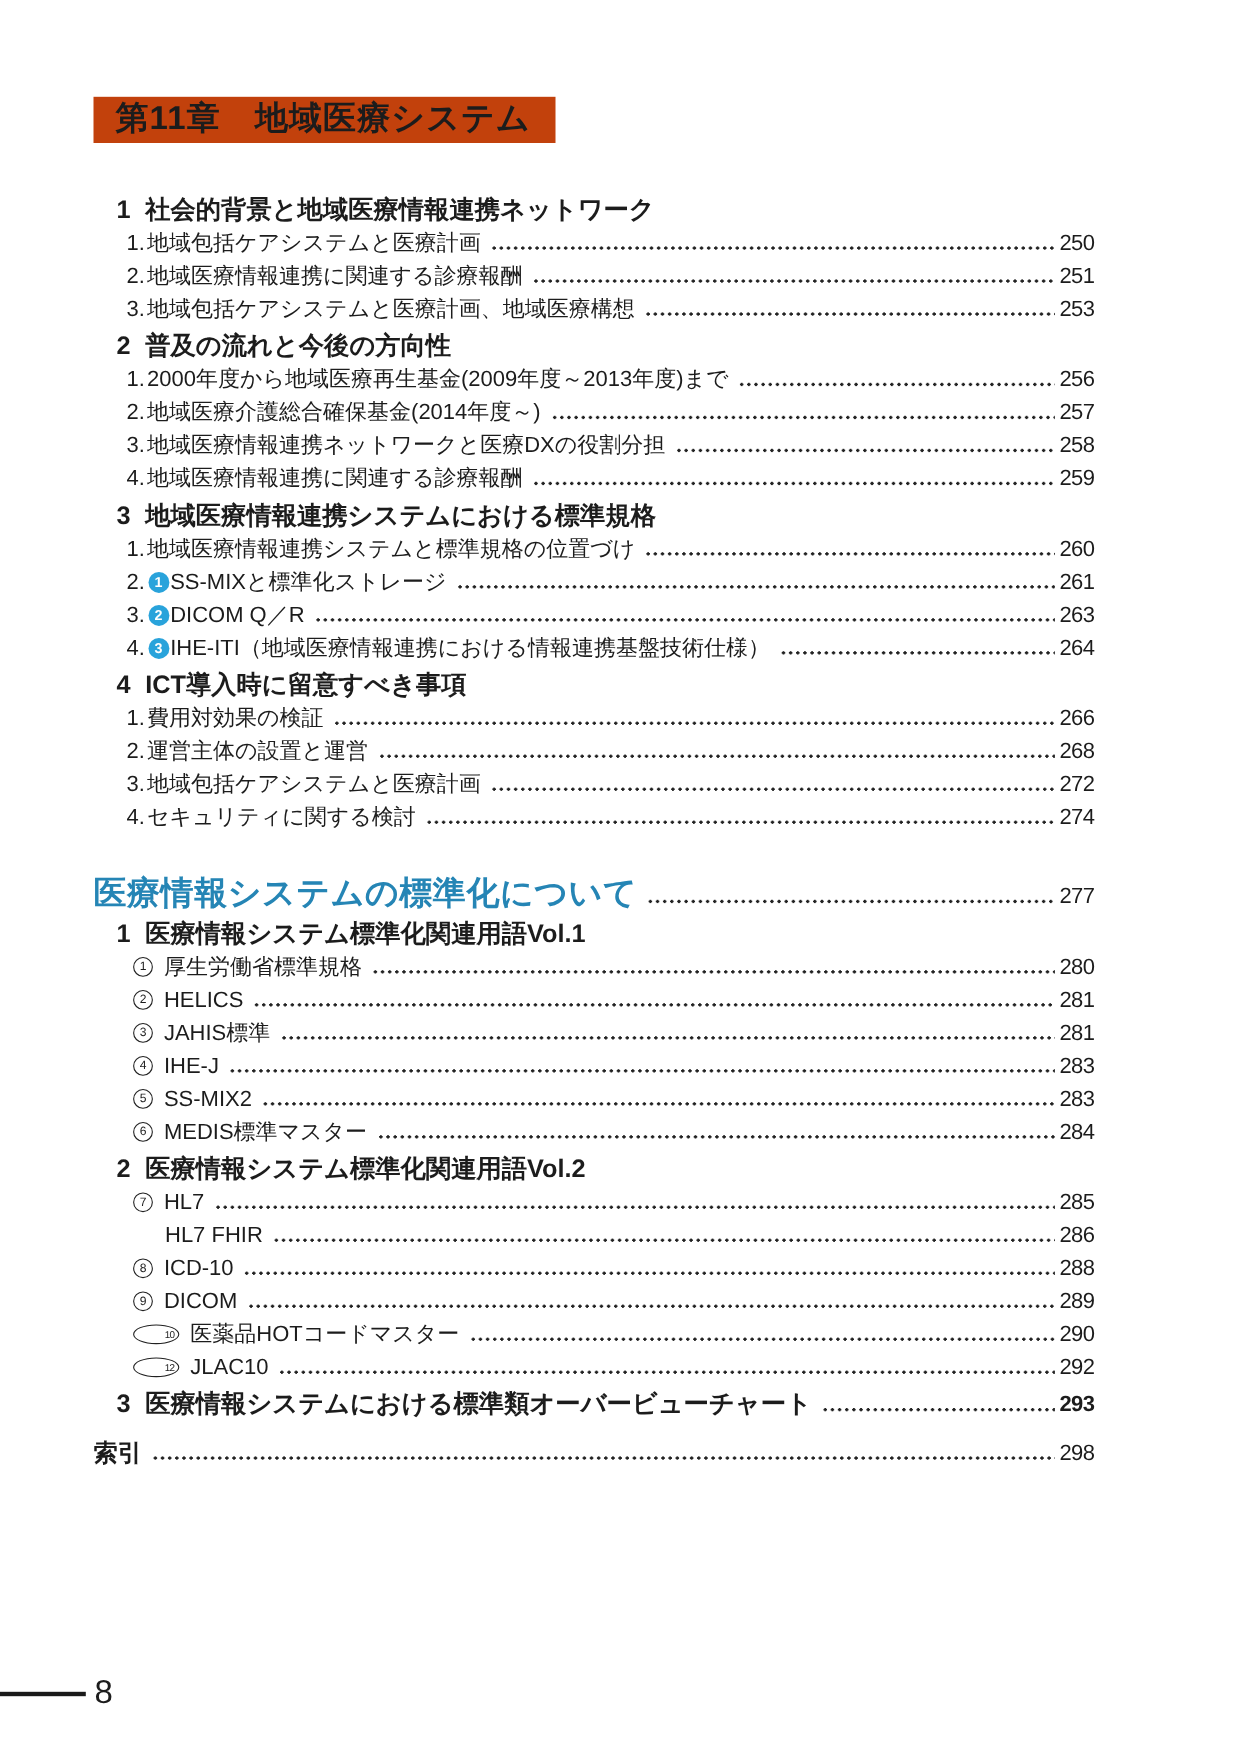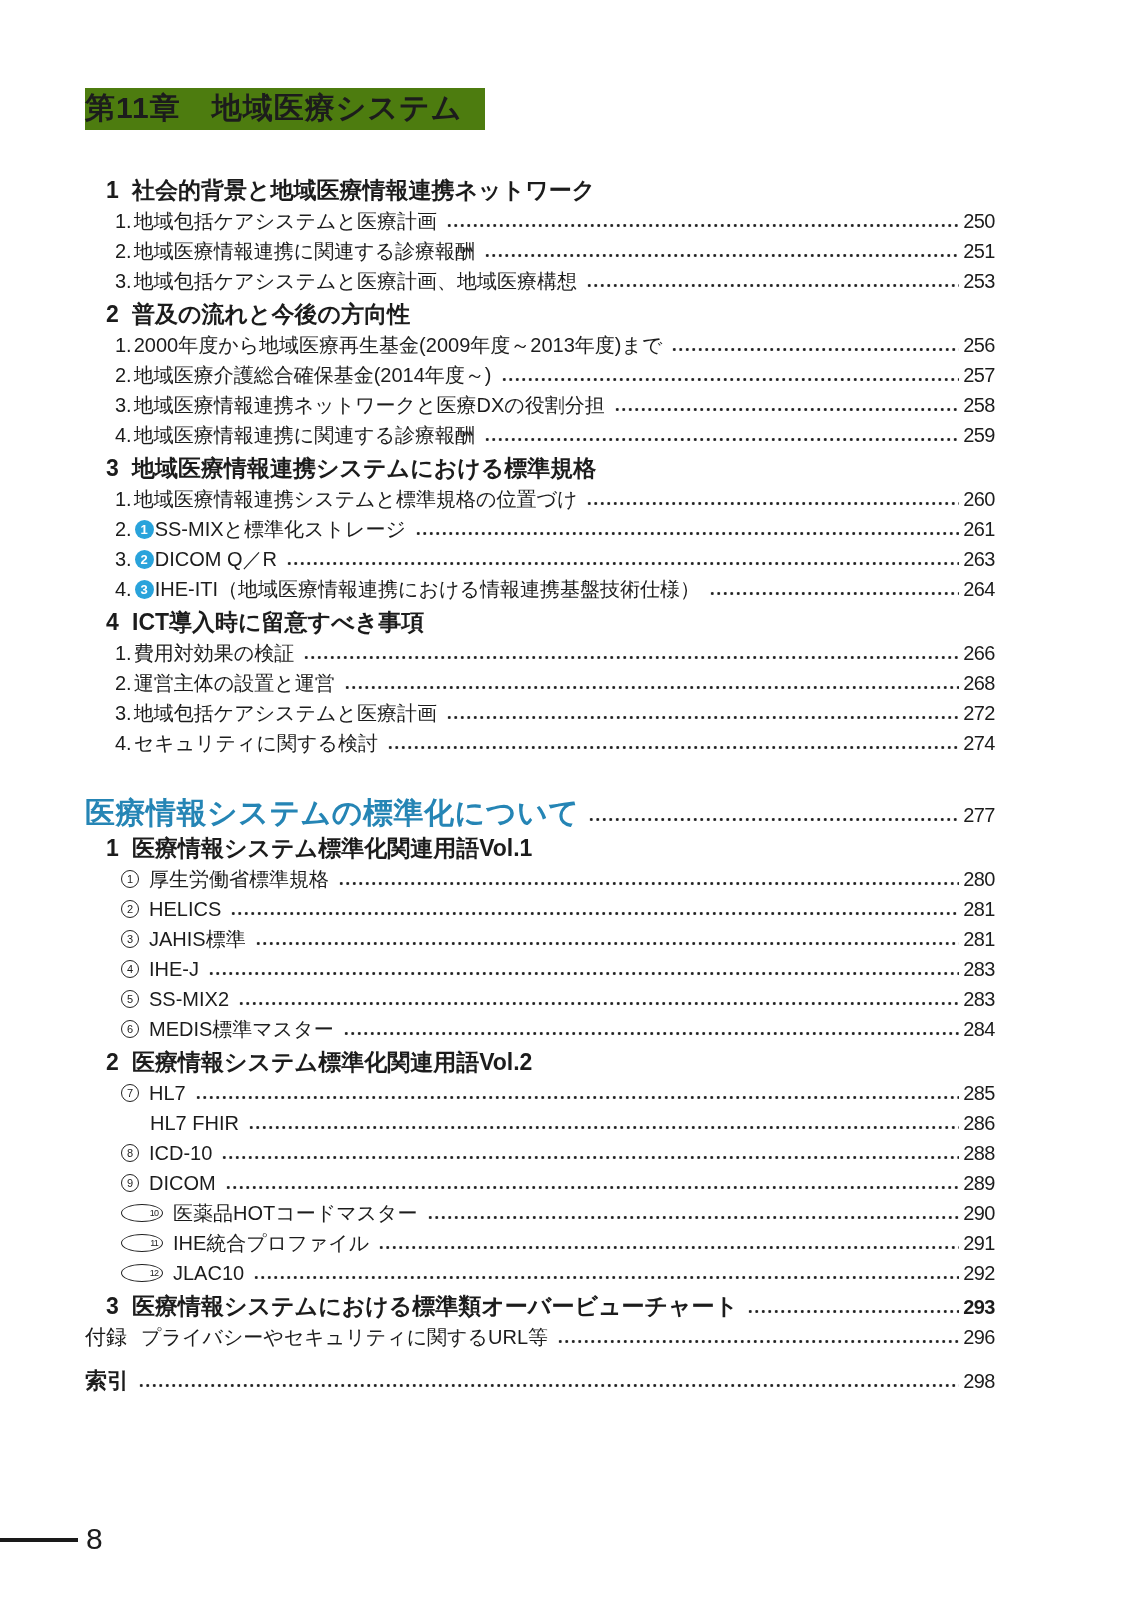--- a/index.html
+++ b/index.html
@@ -3,22 +3,22 @@
 <meta charset="utf-8">
 <style>
   html,body{margin:0;padding:0;}
   body{
     width:1133px;height:1600px;background:#ffffff;position:relative;overflow:hidden;
     font-family:"Liberation Sans","DejaVu Sans",sans-serif;color:#1c1c1c;
   }
   .content{position:absolute;left:85px;top:88px;width:910px;}
 
   .chapter-badge{
-    display:inline-block;background:#4d7c0f;font-size:30px;font-weight:bold;
-    padding:3px 22px 6px 0;letter-spacing:1px;line-height:1.1;
+    display:inline-block;background:#c2410c;font-size:30px;font-weight:bold;
+    padding:3px 22px 6px 20px;letter-spacing:1px;line-height:1.1;
   }
 
   .part1{margin-top:44px;}
 
   .toc-row{display:flex;align-items:flex-end;height:30px;}
   .row-left{display:flex;align-items:flex-end;white-space:nowrap;}
 
   .sec-heading{font-weight:bold;font-size:23px;margin-top:4px;line-height:27px;}
   .sec-num{display:inline-block;width:26px;padding-left:21px;line-height:27px;}
   .sec-title{line-height:27px;}
@@ -306,50 +306,34 @@
       <div class="toc-row item-row part2-item">
         <span class="row-left">
           <span class="circled two">10</span>
           <span class="item-text">医薬品HOTコードマスター</span>
         </span>
         <span class="leader"></span>
         <span class="pagenum">290</span>
       </div>
       <div class="toc-row item-row part2-item">
         <span class="row-left">
-          <span class="circled two">11</span>
-          <span class="item-text">IHE統合プロファイル</span>
-        </span>
-        <span class="leader"></span>
-        <span class="pagenum">291</span>
-      </div>
-      <div class="toc-row item-row part2-item">
-        <span class="row-left">
           <span class="circled two">12</span>
           <span class="item-text">JLAC10</span>
         </span>
         <span class="leader"></span>
         <span class="pagenum">292</span>
       </div>
       <div class="toc-row sec-heading">
         <span class="sec-num">3</span>
         <span class="sec-title">医療情報システムにおける標準類オーバービューチャート</span>
         <span class="leader"></span>
         <span class="pagenum">293</span>
       </div>
     </div>
 
-  <div class="toc-row appendix-row">
-    <span class="row-left">
-      <span class="appendix-label">付録</span>
-      <span class="item-text">プライバシーやセキュリティに関するURL等</span>
-    </span>
-    <span class="leader"></span>
-    <span class="pagenum">296</span>
-  </div>
 
   <div class="toc-row index-row">
     <span class="index-label">索引</span>
     <span class="leader"></span>
     <span class="pagenum">298</span>
   </div>
 </div>
 
 <div class="footer-rule"></div>
 <div class="footer-num">8</div>

